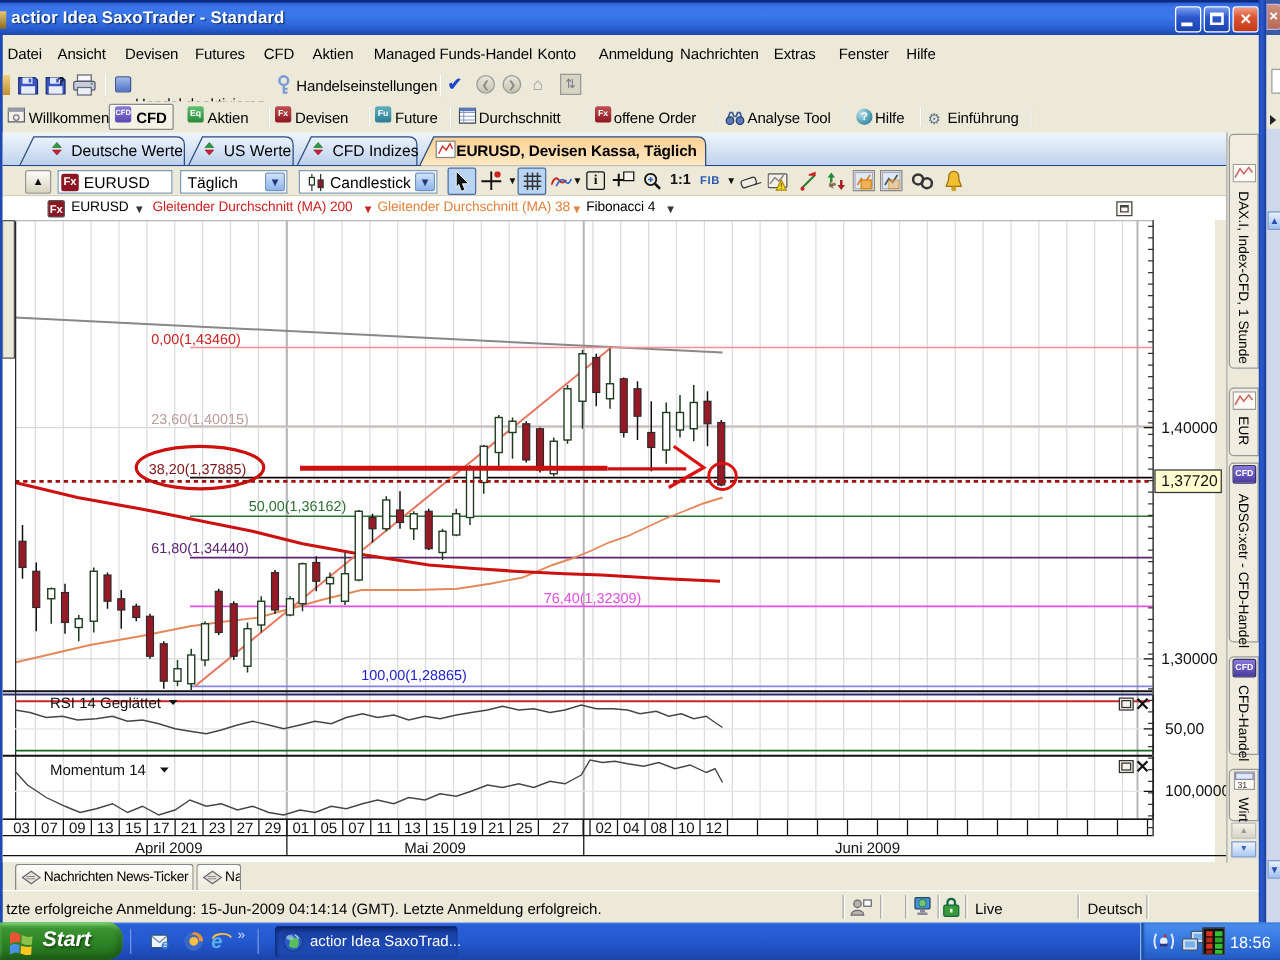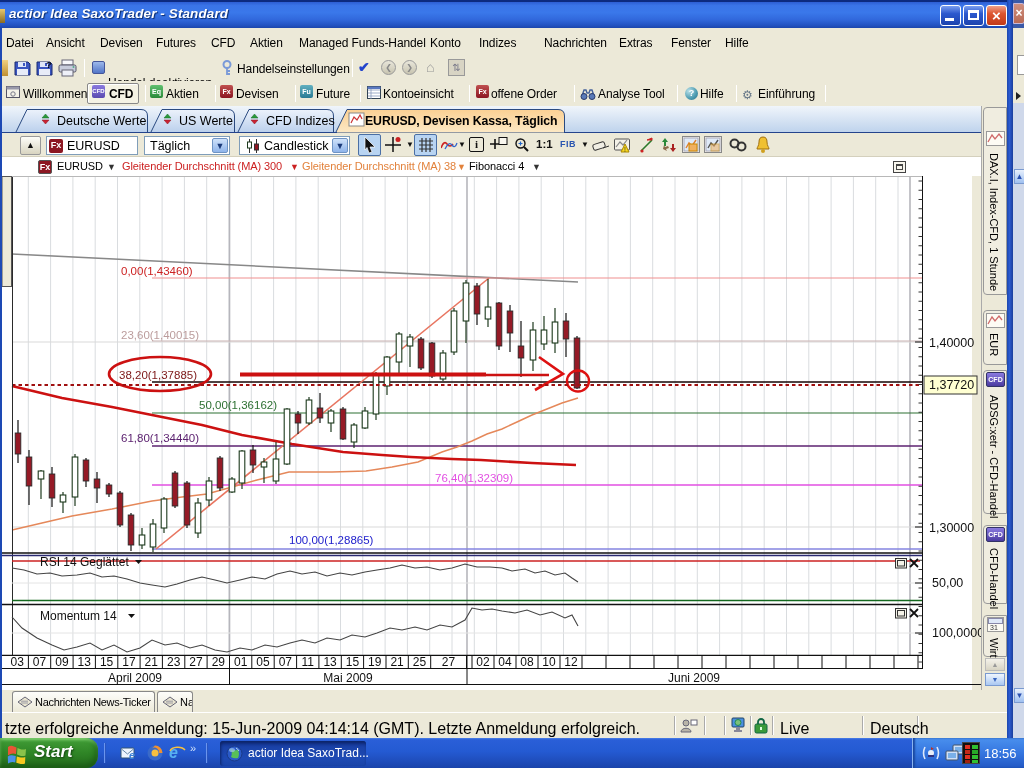--- a/index.html
+++ b/index.html
@@ -2,21 +2,21 @@
 <html><head><meta charset="utf-8">
 <style>
 * { margin:0; padding:0; box-sizing:border-box; }
 html,body { width:1024px; height:768px; overflow:hidden;
   font-family:"Liberation Sans",sans-serif; background:#ece9d8; }
 .abs { position:absolute; }
 #titlebar { left:0; top:0; width:1013px; height:28px;
   background:linear-gradient(#6a97e8 0%, #2a5ad0 5%, #3a74e8 20%, #3a78ea 45%, #3168dc 70%, #2353c2 90%, #1c46ac 100%);
   border-top-right-radius:8px; }
 #titlebar .cap { position:absolute; left:9px; top:6px; color:#fff; font-weight:bold;
-  font-size:13.5px; text-shadow:1px 1px 1px #0a2a6a; letter-spacing:.1px;font-style:italic; }
+  font-size:13.5px; text-shadow:1px 1px 1px #0a2a6a; letter-spacing:.1px; }
 .wbtn { position:absolute; top:5px; width:21px; height:21px; border-radius:3px;
   border:1px solid #fff; color:#fff; }
 #bmin { left:940px; background:linear-gradient(#7a9ef0,#2c58ce 40%,#1c43ae); }
 #bmax { left:963px; background:linear-gradient(#7a9ef0,#2c58ce 40%,#1c43ae); }
 #bclose { left:986px; background:linear-gradient(#f0a088,#dd5530 40%,#c23a18); }
 #menubar { left:0; top:28px; width:1013px; height:28px; background:#ece9d8;
   border-left:2px solid #1d49b4; }
 #menubar span { position:absolute; top:8px; font-size:12px; letter-spacing:-0.1px; color:#000; }
 #toolbar1 { left:0; top:56px; width:1013px; height:25px; background:#ece9d8;
   border-left:2px solid #1d49b4; }
@@ -42,21 +42,21 @@
 .stab { position:absolute; left:1px; width:24px; background:#f0ede0;
   border:1px solid #999; border-radius:4px 0 0 4px; }
 .stext { position:absolute; left:6px; writing-mode:vertical-rl; font-size:11px; color:#000;
   white-space:nowrap; }
 #newsrow { left:0; top:690px; width:1013px; height:22px; background:#ece9d8;
   border-left:2px solid #1d49b4; }
 .ntab { position:absolute; top:1px; height:21px; background:linear-gradient(#fdfdfa,#ece9d8);
   border:1px solid #888; border-bottom:none; border-radius:3px 3px 0 0; font-size:11.5px; white-space:nowrap; }
 #statusbar { left:0; top:712px; width:1013px; height:26px; background:#ece9d8;
   border-left:2px solid #1d49b4; border-top:1px solid #fff; }
-#statusbar span { position:absolute; top:7px; font-size:16px; color:#000; }
+#statusbar span { position:absolute; top:7px; font-size:12px; color:#000; }
 .sdiv { position:absolute; top:3px; height:19px; width:2px;
   border-left:1px solid #aaa; border-right:1px solid #fff; }
 #taskbar { left:0; top:738px; width:1024px; height:30px;
   background:linear-gradient(#4a7fe8 0%, #2a5fd8 6%, #245ad2 45%, #1d49b4 88%, #1a44aa 100%); }
 #startbtn { position:absolute; left:0; top:0; width:98px; height:30px;
   background:linear-gradient(#5fbf4f 0%, #3f9a35 8%, #2f8526 50%, #256d1e 95%);
   border-radius:0 12px 12px 0; box-shadow:inset -2px -3px 6px #1a5a14, inset 0 2px 3px #8ade7a; }
 #startbtn span { position:absolute; left:34px; top:4px; color:#fff; font-weight:bold;
   font-style:italic; font-size:17px; white-space:nowrap; text-shadow:1px 1px 2px #14440f; }
 .task { position:absolute; top:3px; height:25px; border-radius:3px; color:#fff; font-size:12px; white-space:nowrap; }
@@ -94,21 +94,21 @@
 
 <div class="abs" id="menubar">
 <span style="left:4px;">Datei</span>
 <span style="left:44px;">Ansicht</span>
 <span style="left:98px;">Devisen</span>
 <span style="left:154px;">Futures</span>
 <span style="left:209px;">CFD</span>
 <span style="left:248px;">Aktien</span>
 <span style="left:297px;">Managed Funds-Handel</span>
 <span style="left:428px;">Konto</span>
-<span style="left:477px;">Indizes</span>
+<span style="left:477px;">Anmeldung</span>
 <span style="left:542px;">Nachrichten</span>
 <span style="left:617px;">Extras</span>
 <span style="left:669px;">Fenster</span>
 <span style="left:723px;">Hilfe</span>
 </div>
 
 <div class="abs" id="toolbar1">
 <div class="abs" style="left:0;top:4px;width:6px;height:16px;background:linear-gradient(#f0d080,#c09030);"></div>
 <svg class="abs" style="left:12px;top:4px;" width="18" height="17">
       <path d="M1 2 L14 2 L16 4 L16 15 L1 15 Z" fill="#3a55c0" stroke="#1a2a70"></path>
@@ -159,21 +159,21 @@
 <span class="mtab" style="left:164px;">Aktien</span>
 <div class="mticon" style="left:218px;background:linear-gradient(#c05050,#8c1722);font-size:7px;">Fx</div>
 <span class="mtab" style="left:234px;">Devisen</span>
 <div class="mticon" style="left:298px;background:linear-gradient(#60b0c0,#2a7a94);font-size:7px;">Fu</div>
 <span class="mtab" style="left:314px;">Future</span>
 <svg class="abs" style="left:365px;top:5px;" width="14" height="14">
       <rect x="0.5" y="0.5" width="13" height="12" fill="#fff" stroke="#345"></rect>
       <path d="M1 4 h12 M1 7 h12 M1 10 h12 M4 1 v12" stroke="#89b" stroke-width="0.8"></path>
       <rect x="0.5" y="0.5" width="13" height="2.5" fill="#5a78c0"></rect>
     </svg>
-<span class="mtab" style="left:381px;">Kontoeinsicht</span>
+<span class="mtab" style="left:381px;">Durchschnitt</span>
 <div class="mticon" style="left:474px;background:linear-gradient(#c05050,#8c1722);font-size:7px;">Fx</div>
 <span class="mtab" style="left:489px;">offene Order</span>
 <svg class="abs" style="left:578px;top:6px;" width="16" height="13">
       <path d="M2 9 L4 3 H6 L7 6 H9 L10 3 H12 L14 9" fill="none" stroke="#44619a" stroke-width="1.4"></path>
       <circle cx="4" cy="9.5" r="3" fill="#5a7ab8" stroke="#2a3a6a"></circle>
       <circle cx="12" cy="9.5" r="3" fill="#5a7ab8" stroke="#2a3a6a"></circle>
     </svg>
 <span class="mtab" style="left:596px;">Analyse Tool</span>
 <div class="abs" style="left:683px;top:6px;width:13px;height:13px;border-radius:7px;background:radial-gradient(circle at 4px 4px,#b8e0e8,#4a9ab0 60%,#2a6a84);color:#fff;font-size:9px;font-weight:bold;text-align:center;line-height:13px;">?</div>
 <span class="mtab" style="left:698px;">Hilfe</span>
@@ -312,21 +312,21 @@
 <svg class="abs" style="left:753px;top:3px;" width="16" height="18">
       <path d="M8 1 C5 1 4 3 4 6 C4 10 2 11 2 13 L14 13 C14 11 12 10 12 6 C12 3 11 1 8 1 Z" fill="#f0c030" stroke="#a07010"></path>
       <circle cx="8" cy="15" r="2" fill="#d0a020"></circle>
     </svg>
 </div>
 
 <div class="abs" id="legend">
   <span style="left:36px;top:2.5px;width:14px;height:14px;background:#8c1722;border:1px solid #555;border-radius:2px;color:#fff;font-size:9px;font-weight:bold;text-align:center;line-height:13px;">Fx</span>
   <span style="left:55px;">EURUSD</span>
   <span style="left:105px;color:#333;font-size:9px;top:5px;">▼</span>
-  <span style="left:120px;color:#cc2222;">Gleitender Durchschnitt (MA) 300</span>
+  <span style="left:120px;color:#cc2222;">Gleitender Durchschnitt (MA) 200</span>
   <span style="left:288px;color:#cc2222;font-size:9px;top:5px;">▼</span>
   <span style="left:300px;color:#e2823c;">Gleitender Durchschnitt (MA) 38</span>
   <span style="left:455px;color:#e2823c;font-size:9px;top:5px;">▼</span>
   <span style="left:467px;">Fibonacci 4</span>
   <span style="left:530px;color:#333;font-size:9px;top:5px;">▼</span>
 </div>
 
 <svg class="abs" id="chartsvg" width="979" height="514" viewBox="0 0 979 514">
 <rect x="0" y="0" width="970" height="514" fill="#ffffff"></rect>
 <line x1="26.3" y1="0" x2="26.3" y2="493" stroke="#d9dcdf" stroke-width="1"></line>

